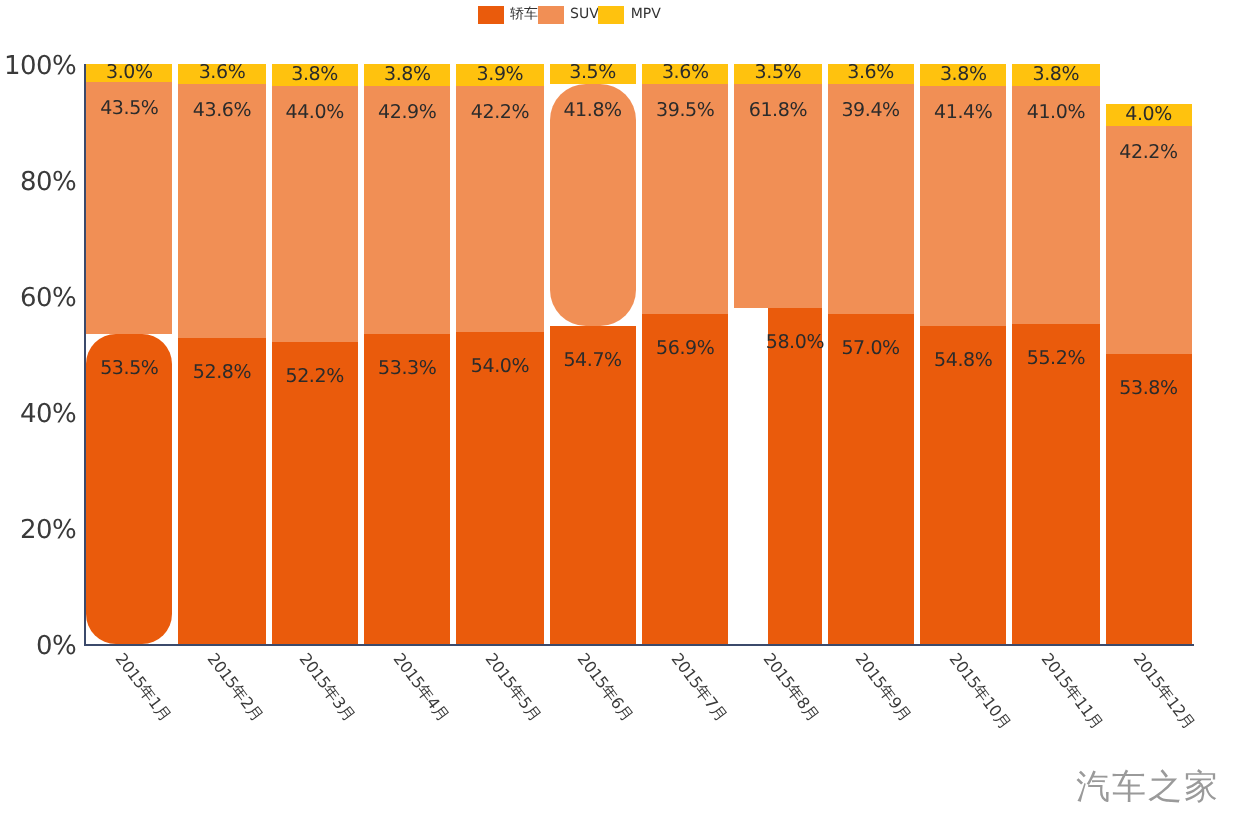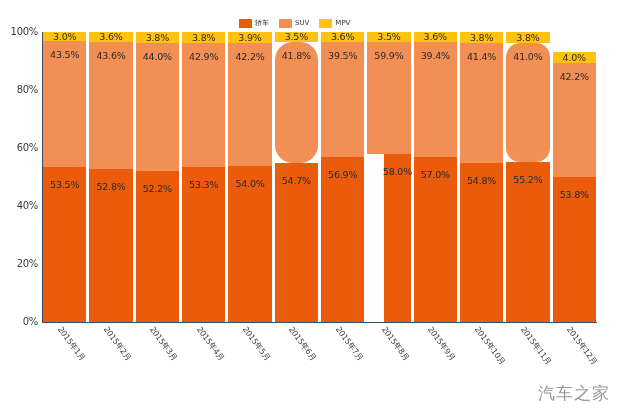--- a/index.html
+++ b/index.html
@@ -7,41 +7,41 @@
     width:620px;height:413px;
     background:#ffffff;
     font-family:"DejaVu Sans","Liberation Sans",sans-serif;
     overflow:hidden;
     position:relative;
   }
   #chart-root{position:absolute;left:0;top:0;width:620px;height:413px;}
 
   
   .legend{
-    position:absolute;left:239px;top:16px;
+    position:absolute;left:239px;top:0;
     height:14px;
-    display:flex;align-items:center;gap:10px;
+    display:flex;align-items:center;
   }
   .legend-item{display:flex;align-items:center;gap:3px;}
   .legend-swatch{width:13px;height:9px;display:block;}
   .legend-label{
     font-size:7px;color:#333333;white-space:nowrap;line-height:9px;
   }
   .axis-line-y{
     position:absolute;left:42px;top:32px;width:1px;height:291px;
     background:#3b4a6b;
   }
   .axis-line-x{
     position:absolute;left:42px;top:322px;width:555px;height:1px;
     background:#3b4a6b;
   }
   .ytick-wrap{position:absolute;left:0;top:0;width:40px;height:413px;}
   .ytick2{
     position:absolute;left:2px;width:36px;text-align:right;
-    font-size:10px;color:#3a3a3a;
+    font-size:13px;color:#3a3a3a;
     transform:translateY(-6px);
     letter-spacing:-0.3px;
   }
 
   
   .bars{
     position:absolute;left:43px;top:32px;
     width:553px;height:290px;
     display:flex;align-items:flex-end;
     gap:3px;
@@ -131,21 +131,21 @@
   <div class="axis-line-x"></div>
 
   <div class="bars" id="bars">
       <div class="bar-col">
         <div class="seg seg-top" style="height: 3%;">
           <span class="seg-label">3.0%</span>
         </div>
         <div class="seg seg-mid" style="height: 43.5%;">
           <span class="seg-label">43.5%</span>
         </div>
-        <div class="seg seg-bot" style="height: 53.5%;">
+        <div class="seg seg-bot" style="height: 53.5%; border-radius: 15px;">
           <span class="seg-label">53.5%</span>
         </div>
       </div>
       <div class="bar-col">
         <div class="seg seg-top" style="height: 3.6%;">
           <span class="seg-label">3.6%</span>
         </div>
         <div class="seg seg-mid" style="height: 43.6%;">
           <span class="seg-label">43.6%</span>
         </div>
@@ -206,21 +206,21 @@
         </div>
         <div class="seg seg-bot" style="height: 56.9%;">
           <span class="seg-label">56.9%</span>
         </div>
       </div>
       <div class="bar-col">
         <div class="seg seg-top" style="height: 3.5%;">
           <span class="seg-label">3.5%</span>
         </div>
         <div class="seg seg-mid" style="height: 38.5%;">
-          <span class="seg-label">59.9%</span>
+          <span class="seg-label">61.8%</span>
         </div>
         <div class="seg seg-bot" style="height: 58%; margin-left: 17px;">
           <span class="seg-label">58.0%</span>
         </div>
       </div>
       <div class="bar-col">
         <div class="seg seg-top" style="height: 3.6%;">
           <span class="seg-label">3.6%</span>
         </div>
         <div class="seg seg-mid" style="height: 39.4%;">
@@ -238,21 +238,21 @@
           <span class="seg-label">41.4%</span>
         </div>
         <div class="seg seg-bot" style="height: 54.8%;">
           <span class="seg-label">54.8%</span>
         </div>
       </div>
       <div class="bar-col">
         <div class="seg seg-top" style="height: 3.8%;">
           <span class="seg-label">3.8%</span>
         </div>
-        <div class="seg seg-mid" style="height: 41%; border-radius: 14px;">
+        <div class="seg seg-mid" style="height: 41%;">
           <span class="seg-label">41.0%</span>
         </div>
         <div class="seg seg-bot" style="height: 55.2%;">
           <span class="seg-label">55.2%</span>
         </div>
       </div>
       <div class="bar-col">
         <div class="seg seg-top" style="height: 4%; margin-top: 20px;">
           <span class="seg-label">4.0%</span>
         </div>

